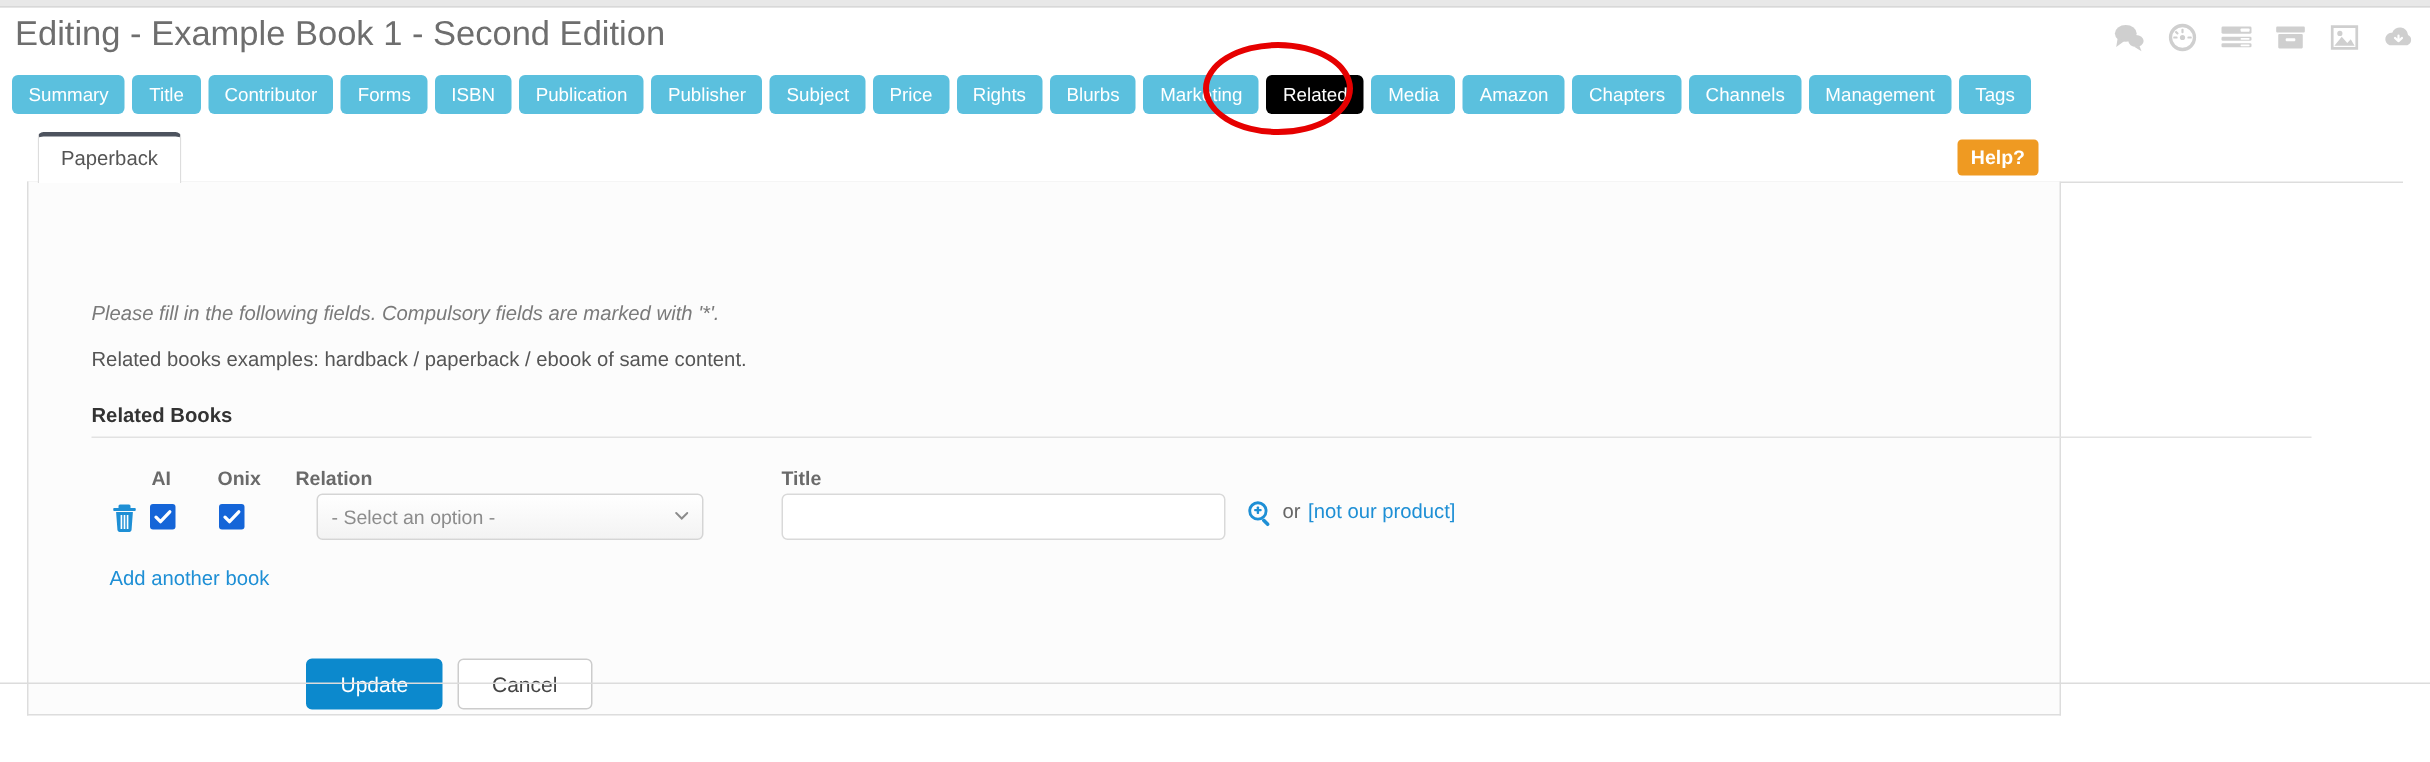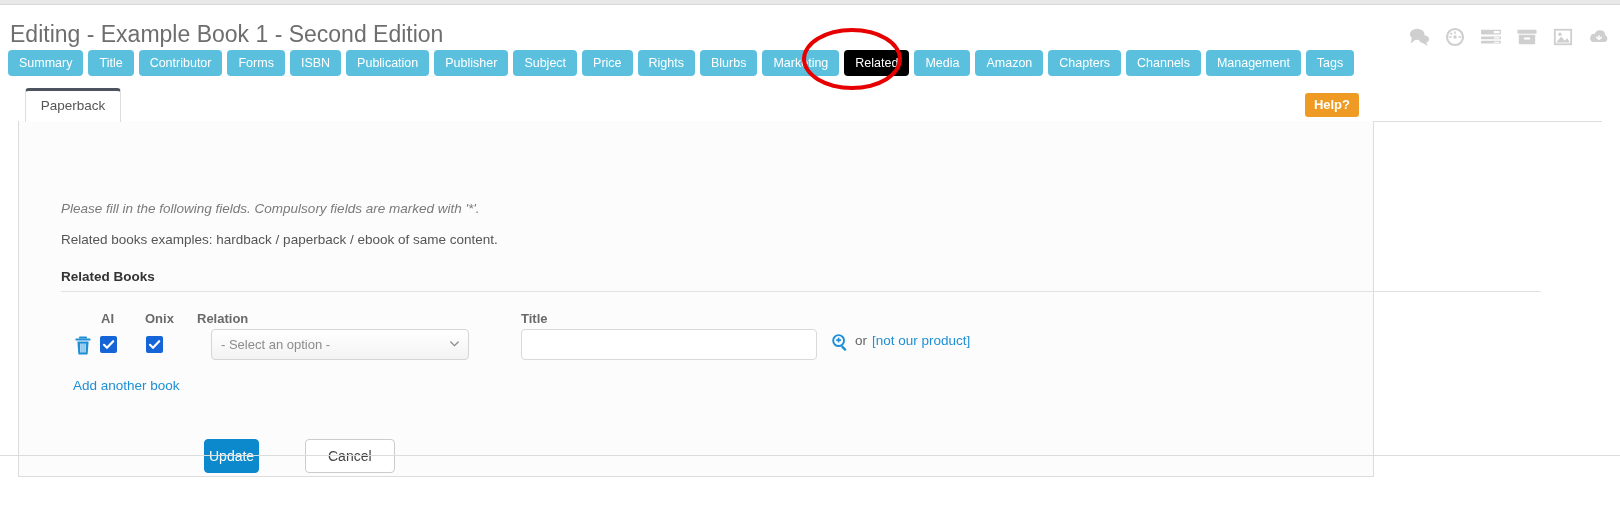--- a/index.html
+++ b/index.html
@@ -11,21 +11,21 @@
     overflow: hidden;
   }
   .page { position: relative; width: 1620px; height: 508px; background: #fff; }
 
   
   .topbar {
     position: absolute; left: 0; top: 0; width: 1620px; height: 5px;
     background: #e8e8e8; border-bottom: 1px solid #d8d8d8;
   }
   .titlerow {
-    position: absolute; left: 0; top: 17px; width: 1620px; height: 60px; padding-left: 40px;
+    position: absolute; left: 0; top: 5px; width: 1620px; height: 60px; padding-left: 40px;
   }
   .page-title {
     position: absolute; left: 10px; top: 4px;
     font-size: 23px; color: #6e6e6e; font-weight: 400; white-space: nowrap;
   }
   .header-icons {
     position: absolute; right: 10px; top: 10px;
     display: flex; align-items: center; gap: 14px;
   }
   .hicon { width: 22px; height: 20px; display: block; color: #cfcfcf; }
@@ -162,21 +162,21 @@
 
   .addlink {
     position: absolute; left: 54px; top: 257px;
     font-size: 13.5px; color: #1e8fd5; cursor: pointer;
   }
 
   .btn-update {
     position: absolute; left: 185px; top: 318px;
     background: #0c89cd; color: #ffffff;
     font-size: 14px; border: 1px solid #0c89cd; border-radius: 4px;
-    padding: 8px 4px; cursor: pointer;
+    padding: 8px 22px; cursor: pointer;
     font-family: "Liberation Sans", sans-serif;
   }
   .btn-cancel {
     position: absolute; left: 286px; top: 318px;
     background: #ffffff; color: #444444;
     font-size: 14px; border: 1px solid #cccccc; border-radius: 4px;
     padding: 8px 22px; cursor: pointer;
     font-family: "Liberation Sans", sans-serif;
   }
   .bottom-rule {

